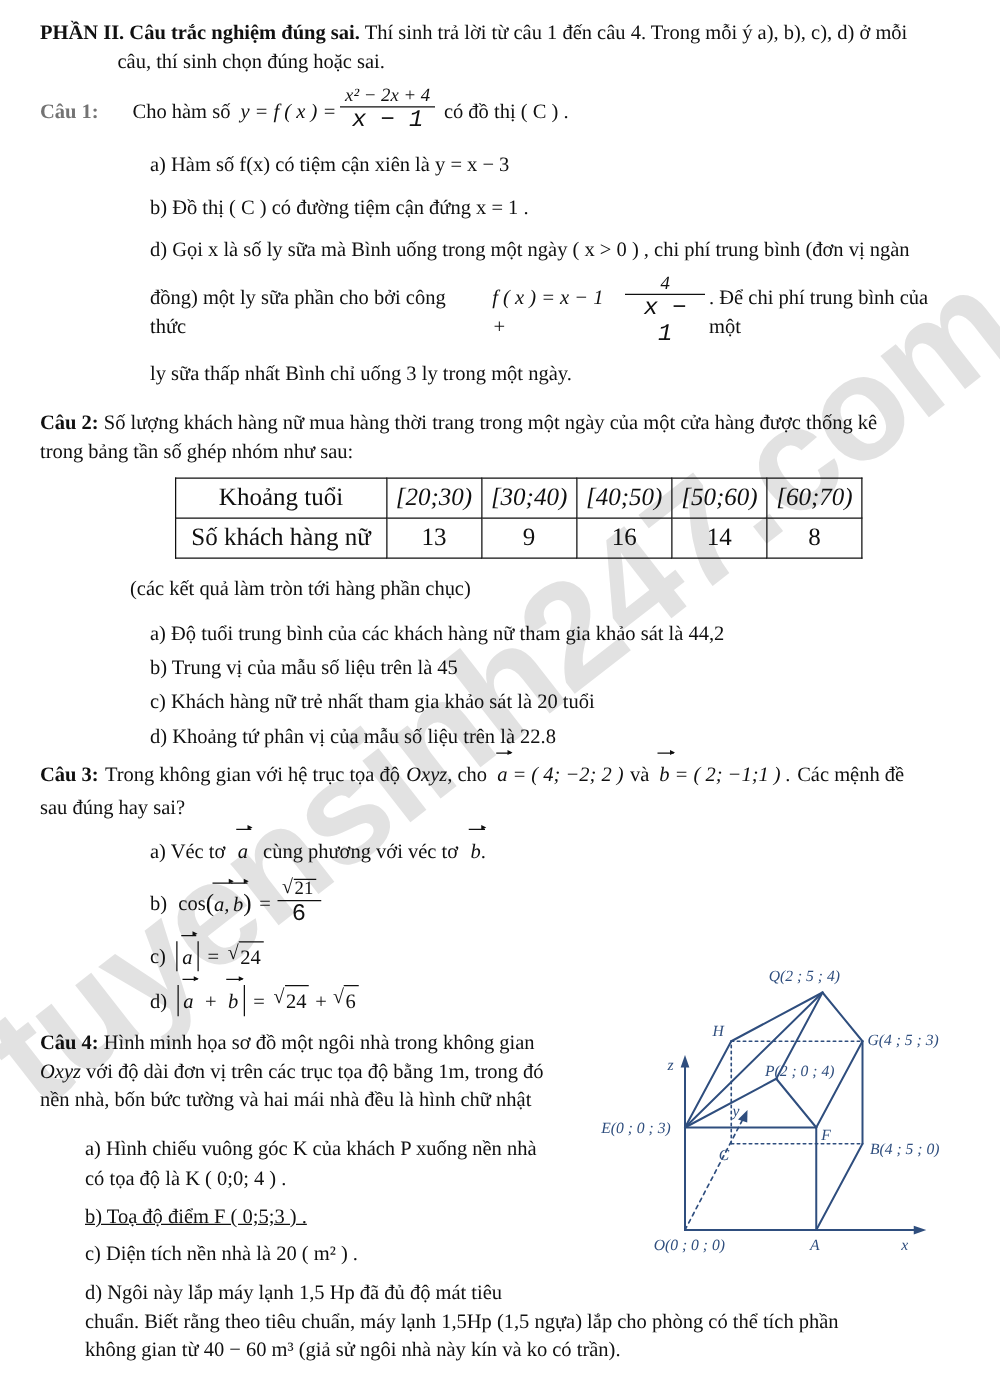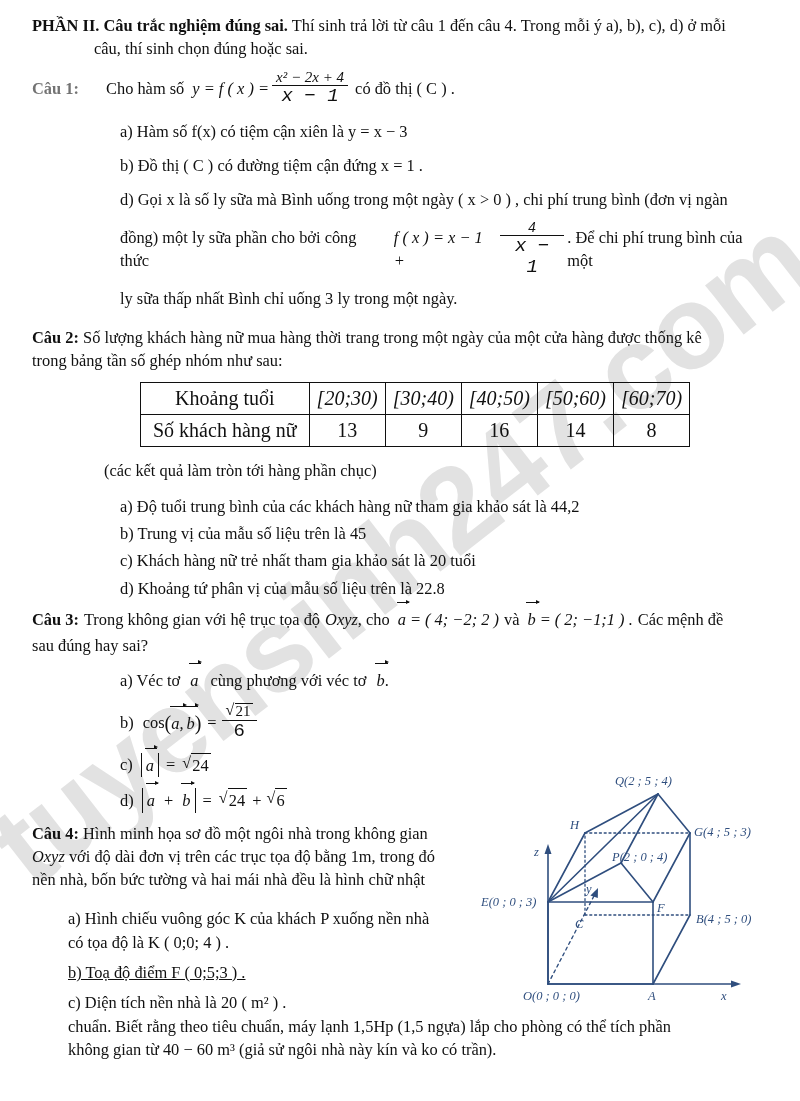--- a/index.html
+++ b/index.html
@@ -232,20 +232,21 @@
         <p class="ln" style="margin-left:0;">
           <span class="m">Oxyz</span>
           <span>với độ dài đơn vị trên các trục tọa độ bằng  1m, trong đó</span>
         </p>
         <p class="ln" style="margin-left:0;">nền nhà, bốn bức tường và hai mái nhà đều là hình chữ nhật</p>
 
         <p class="ln" style="margin-left:36px;margin-top:16px;">a) Hình chiếu vuông góc  K của khách P xuống nền nhà</p>
         <p class="ln" style="margin-left:36px;">có tọa độ là K ( 0;0; 4 ) .</p>
         <p class="ln" style="margin-left:36px;margin-top:7px;text-decoration:underline;">b) Toạ độ điểm  F ( 0;5;3 ) .</p>
         <p class="ln" style="margin-left:36px;margin-top:7px;">c) Diện tích nền nhà là  20 ( m² ) .</p>
+        <p class="ln" style="margin-left:36px;margin-top:7px;">d) Ngôi này lắp máy lạnh  1,5 Hp đã đủ độ mát tiêu</p>
       </div>
       <p class="ln" style="margin-left:36px;width:720px;">chuẩn. Biết rằng theo tiêu chuẩn, máy lạnh 1,5Hp (1,5 ngựa) lắp cho phòng có thể tích phần</p>
       <p class="ln" style="margin-left:36px;width:720px;">không gian từ  40 − 60 m³  (giả sử ngôi nhà này kín và ko có trần).</p>
     </div>
 
   </div>
 
   <div class="figure">
     <svg width="320" height="240" viewBox="0 0 320 240">
       <g stroke="#2f4e7e" fill="none" stroke-width="1.6" stroke-linecap="round">

